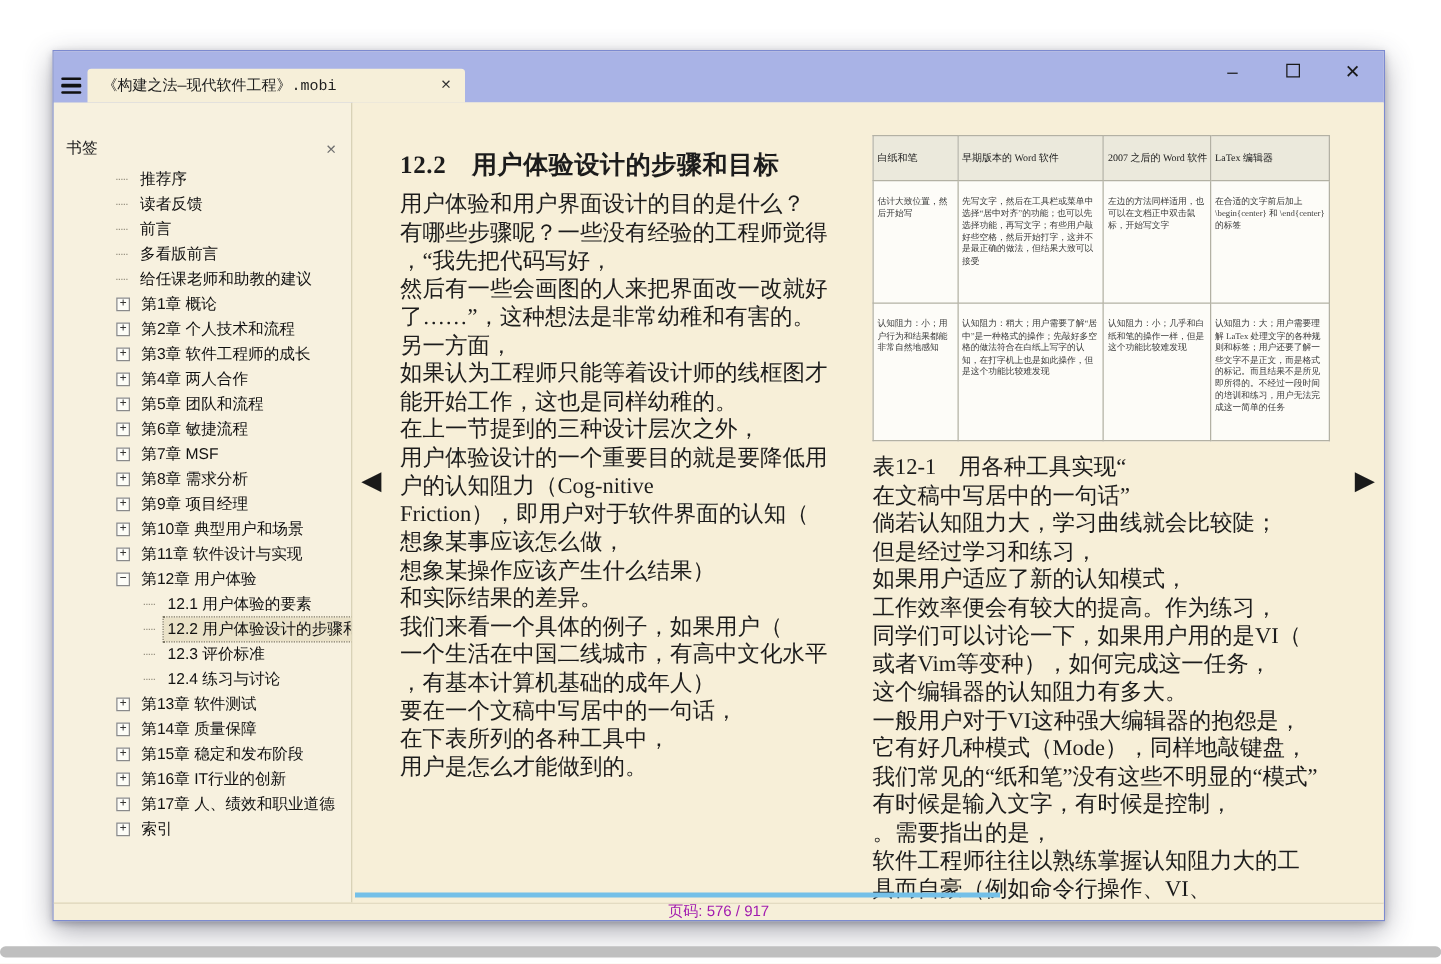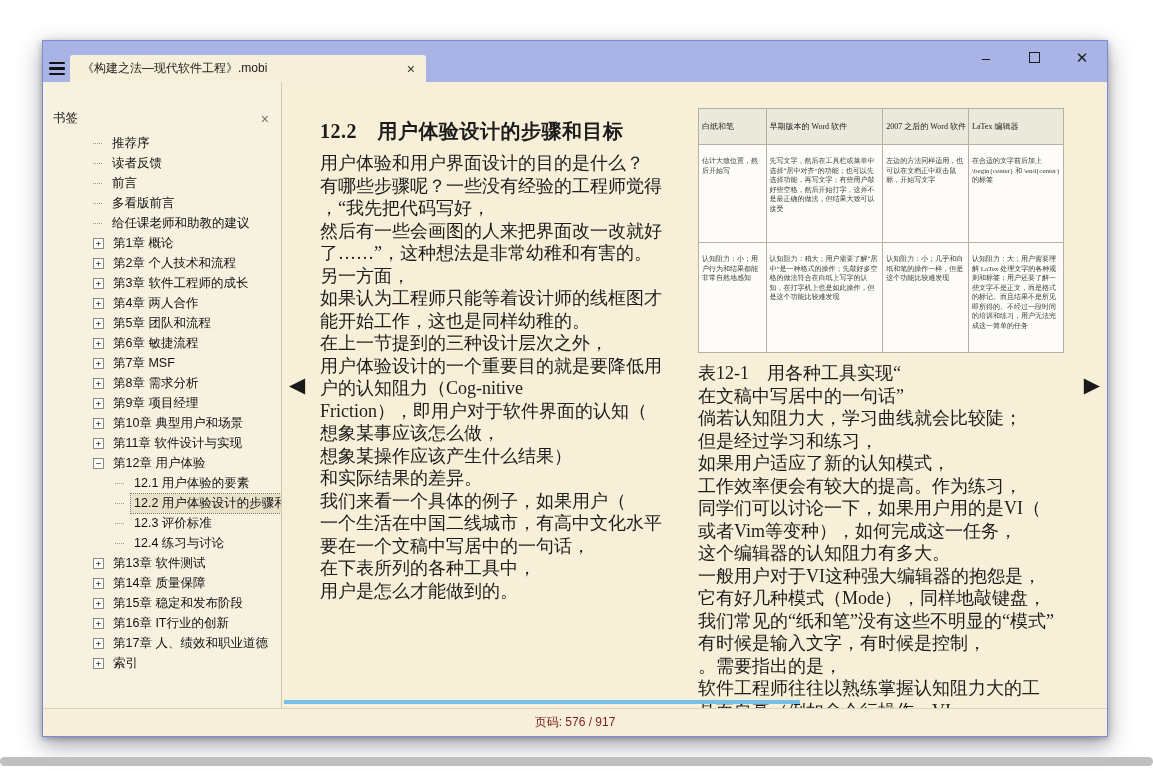--- a/index.html
+++ b/index.html
@@ -10,21 +10,21 @@
     position:absolute; left:42px; top:40px; width:1066px; height:697px;
     border:1px solid #7c8ad0; background:#f7f0da;
     box-shadow:0 8px 22px rgba(50,50,70,0.45), 0 2px 6px rgba(50,50,70,0.35);
     display:flex; flex-direction:column;
   }
 
   
   .titlebar { height:41px; background:#a9b3e6; display:flex; align-items:flex-end; position:relative; flex:0 0 auto; }
   .menu-btn { width:27px; height:27px; display:flex; flex-direction:column; align-items:center; justify-content:center; gap:3px; cursor:pointer; }
   .menu-btn .bar { width:16px; height:2.5px; background:#111; border-radius:1px; }
-  .tab { height:27px; width:356px; background:#f6efd9; display:flex; align-items:center; padding:0 8px 0 12px; font-size:12px; color:#1d1d1d; border-top-left-radius:3px; border-top-right-radius:3px; }
+  .tab { height:27px; width:302px; background:#f6efd9; display:flex; align-items:center; padding:0 8px 0 12px; font-size:12px; color:#1d1d1d; border-top-left-radius:3px; border-top-right-radius:3px;font-family:Liberation Mono, monospace; }
   .tab-title { flex:1; white-space:nowrap; overflow:hidden; }
   .tab-close { font-size:14px; color:#333; padding:0 3px; cursor:pointer; line-height:1; }
   .win-controls { position:absolute; right:16px; top:9px; display:flex; gap:30px; align-items:center; }
   .win-btn { font-size:15px; color:#1a1a1a; width:18px; text-align:center; cursor:pointer; line-height:1; }
   .max-box { width:11px; height:11px; border:1.5px solid #1a1a1a; display:inline-block; }
 
   
   .main { flex:1; display:flex; min-height:0; }
 
   .sidebar { width:239px; background:#f7f1df; border-right:1px solid #cfc7ab; display:flex; flex-direction:column; flex:0 0 auto; }
@@ -57,21 +57,21 @@
   .table-caption { margin-top:9px; }
 
   .nav-arrow { position:absolute; font-size:21px; color:#1a1a1a; cursor:pointer; line-height:1; user-select:none; }
   .nav-prev { left:7px; top:292px; }
   .nav-next { right:7px; top:292px; }
 
   .progress { position:absolute; left:2px; right:2px; bottom:4px; height:4px; background:transparent; }
   .progress-fill { height:100%; width:0; background:#74c0e8; }
 
   
-  .statusbar { height:28px; flex:0 0 auto; background:#f6efd9; border-top:1px solid #ddd5ba; display:flex; align-items:center; justify-content:center; font-size:12px; color:#7f1d1d;text-align:right; }
+  .statusbar { height:14px; flex:0 0 auto; background:#f6efd9; border-top:1px solid #ddd5ba; display:flex; align-items:center; justify-content:center; font-size:12px; color:#a21caf;text-align:right; }
 
   
   .taskbar-strip { position:absolute; left:0; right:0; bottom:5px; height:9px; background:#bfbfbf; border-radius:5px; }
 </style>
 </head>
 <body>
 
 <div class="window">
 
   <div class="titlebar" style="background: rgb(169, 179, 230);">
@@ -227,20 +227,21 @@
             <div class="bodyline">能开始工作，这也是同样幼稚的。</div>
             <div class="bodyline">在上一节提到的三种设计层次之外，</div>
             <div class="bodyline">用户体验设计的一个重要目的就是要降低用</div>
             <div class="bodyline">户的认知阻力（Cog-nitive</div>
             <div class="bodyline">Friction），即用户对于软件界面的认知（</div>
             <div class="bodyline">想象某事应该怎么做，</div>
             <div class="bodyline">想象某操作应该产生什么结果）</div>
             <div class="bodyline">和实际结果的差异。</div>
             <div class="bodyline">我们来看一个具体的例子，如果用户（</div>
             <div class="bodyline">一个生活在中国二线城市，有高中文化水平</div>
+            <div class="bodyline">，有基本计算机基础的成年人）</div>
             <div class="bodyline">要在一个文稿中写居中的一句话，</div>
             <div class="bodyline">在下表所列的各种工具中，</div>
             <div class="bodyline">用户是怎么才能做到的。</div>
           </div>
       </div>
 
       <div class="page-right">
         <table class="book-table">
           <colgroup>
             <col style="width:18.5%">

